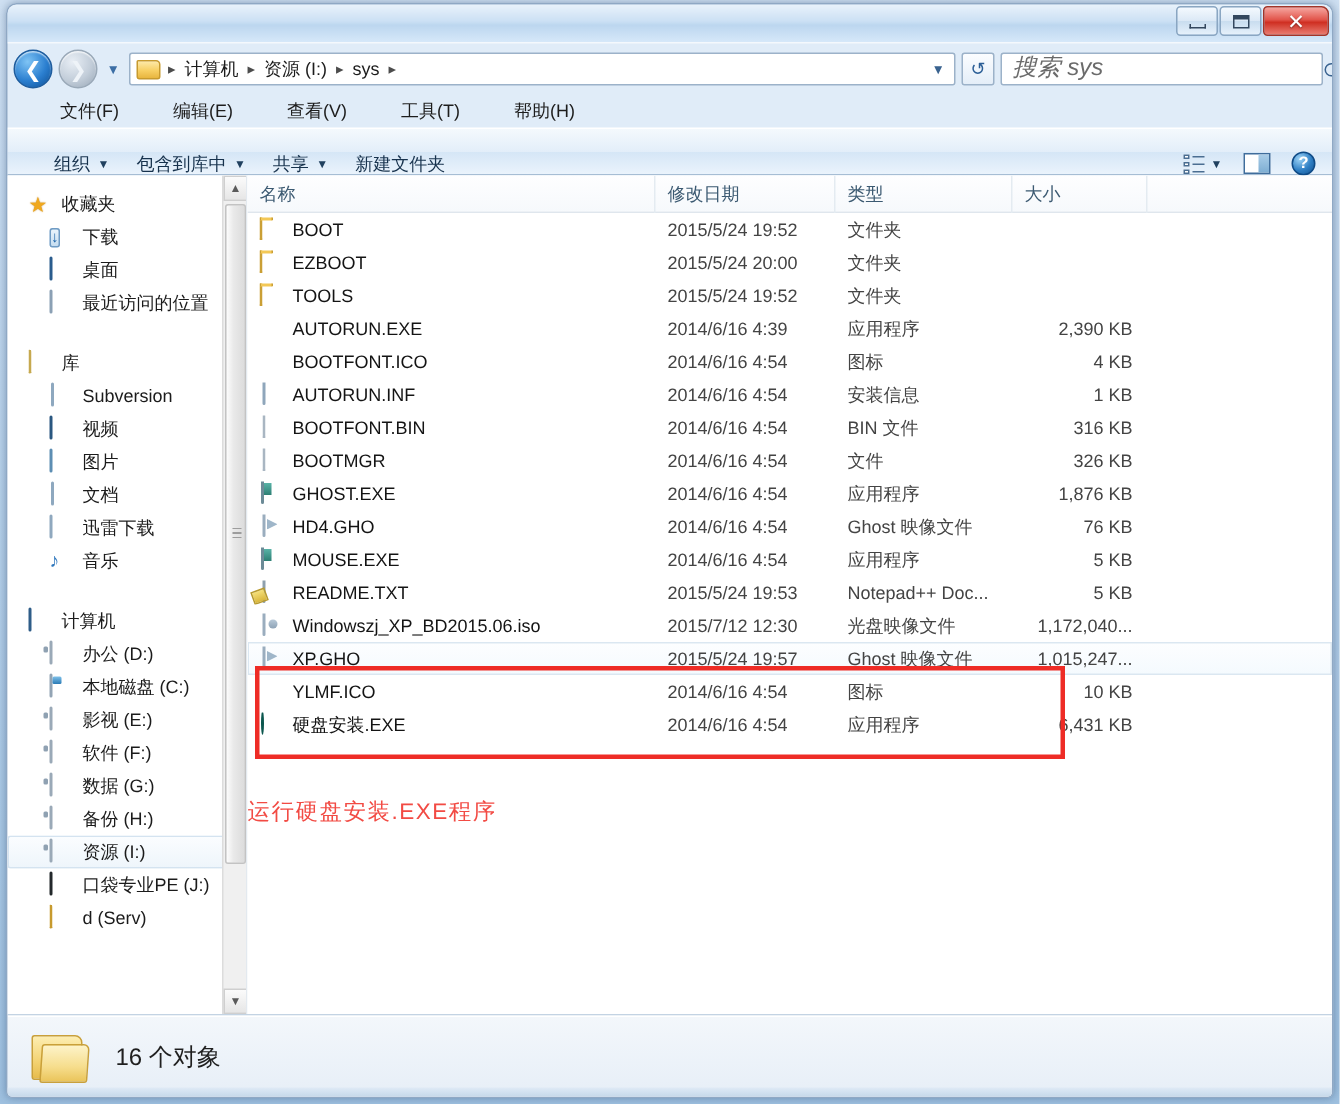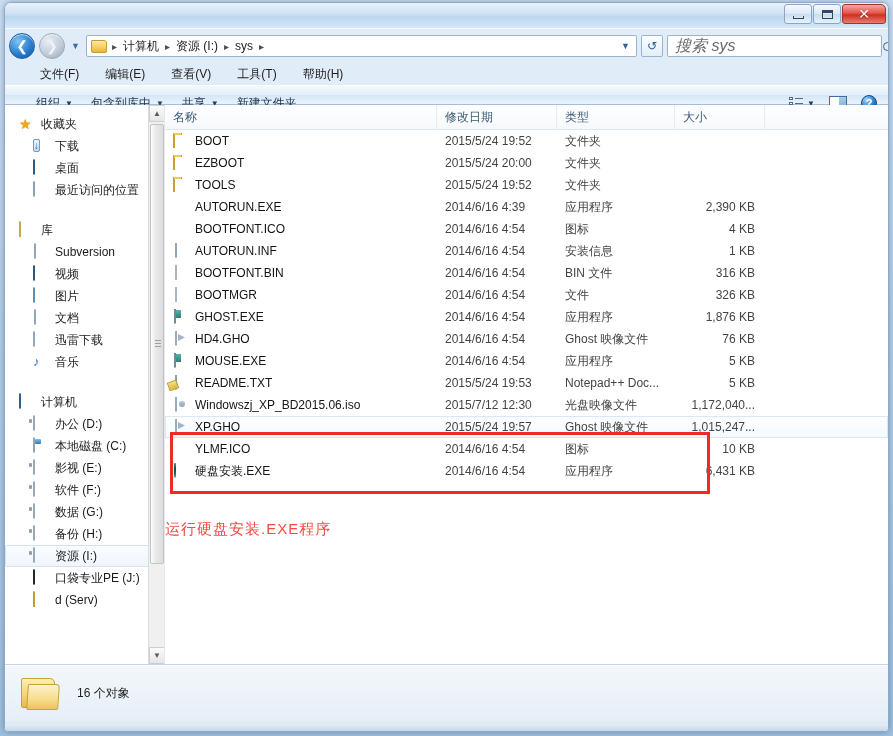--- a/index.html
+++ b/index.html
@@ -130,29 +130,29 @@
   }
   .mag::after {
     content:""; position:absolute; width: 5px; height: 1.6px; background:#39628f;
     transform: rotate(45deg); right:-4px; bottom:0px;
   }
 
   
   #menubar {
     height: 22px;
     display:flex; align-items:center;
-    padding-left: 26px; gap: 8px;
+    padding-left: 26px; gap: 18px;
   }
   .menuitem {
     padding: 2px 9px; font-size: 12px; color: #1d1d1d; cursor: pointer;
   }
 
   
   #commandbar {
-    height: 20px;
+    height: 32px;
     background: linear-gradient(180deg,#f4f9fd 0%,#e3eef9 50%,#d5e6f6 51%,#eaf3fc 100%);
     border-top: 1px solid #ffffff;
     border-bottom: 1px solid #a6bdd4;
     display: flex; align-items: center;
     padding: 16px 6px 0 22px;
   }
   .cmdbtn {
     display:flex; align-items:center; gap:5px;
     padding: 4px 9px; font-size: 12px; color:#17324d; cursor:pointer; border-radius:3px;
   }
@@ -448,21 +448,21 @@
     position:absolute; left:2px; top:4px; width:34px; height:30px;
     background: linear-gradient(180deg,#fdeeb2 0%,#f3d272 60%,#e6bb4c 100%);
     border: 1px solid #c9a03a; border-radius: 2px 5px 2px 2px;
   }
   #statusfolder .front {
     position:absolute; left:8px; top:10px; width:32px; height:26px;
     background: linear-gradient(180deg,#fdf3c9 0%,#f6dd8c 60%,#eac45a 100%);
     border: 1px solid #c9a03a; border-radius: 2px 4px 2px 2px;
     transform: skewX(-4deg);
   }
-  #statustext { font-size: 12px; color: #1f1f1f; }
+  #statustext { font-size: 16px; color: #1f1f1f; }
 
   
   #bottomedge {
     position:absolute; left:0; bottom:0; width:100%; height:6px;
     background: linear-gradient(180deg,#dfeaf6,#c6d9ea);
   }
 </style>
 </head>
 <body>
 

